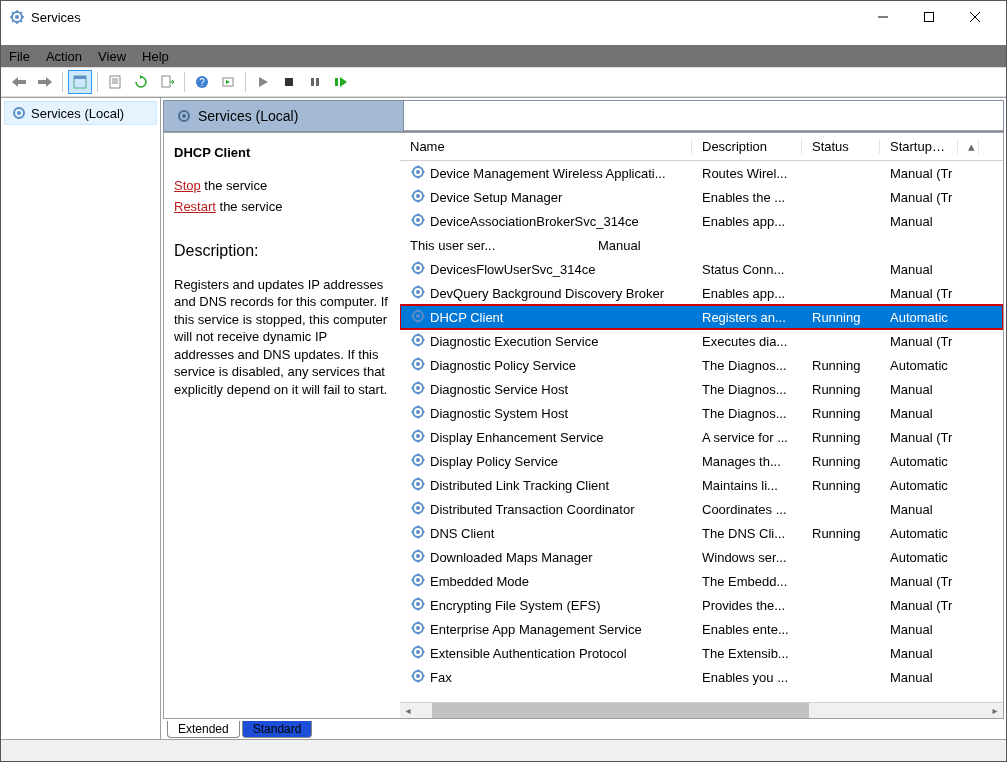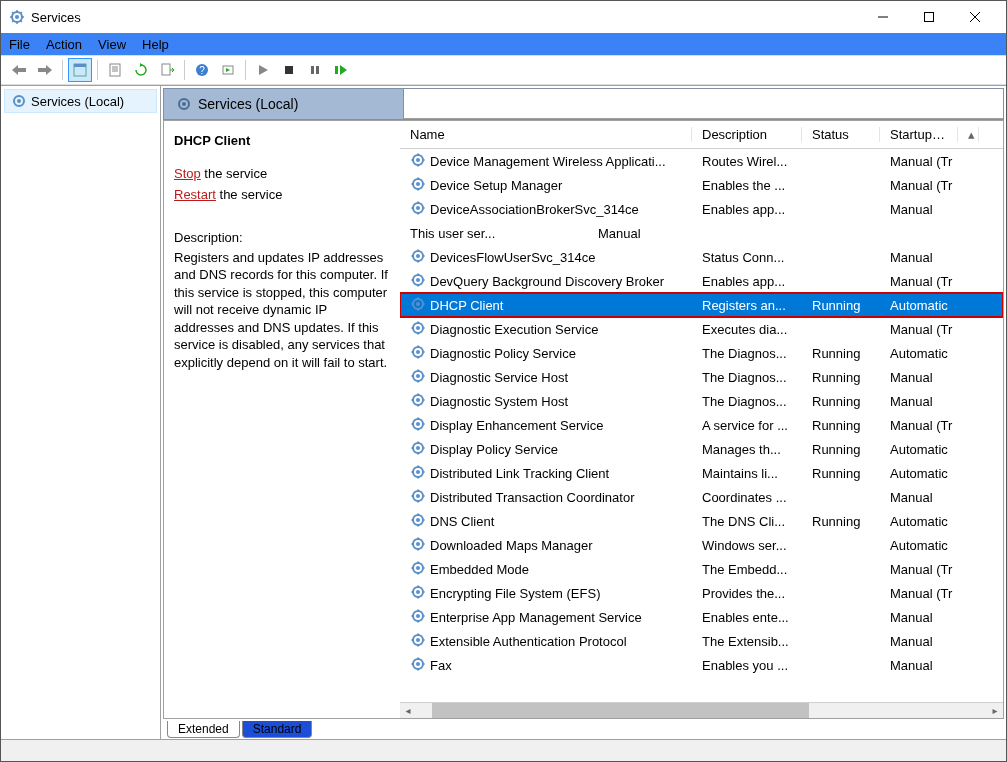--- a/index.html
+++ b/index.html
@@ -5,21 +5,21 @@
 * { box-sizing: border-box; margin: 0; padding: 0; }
 body { font-family: "Segoe UI", Tahoma, sans-serif; font-size: 12px; background: #f0f0f0; width: 1007px; height: 762px; overflow: hidden; }
 
 .window { width: 1007px; height: 762px; background: #fff; border: 1px solid #555; display: flex; flex-direction: column; }
 .titlebar { height: 32px; display: flex; align-items: center; padding: 0 8px; background: #fff; }
 .titlebar .title-icon { width: 16px; height: 16px; margin-right: 6px; }
 .titlebar .title-text { font-size: 13px; flex: 1; }
 .win-controls { display: flex; margin-left: auto; height: 100%; }
 .win-controls .wc { width: 46px; display: flex; align-items: center; justify-content: center; font-size: 14px; font-family: Arial; }
 
-.menubar { height: 22px; display: flex; align-items: center; padding: 0 8px; background: #3b82f6; gap: 16px; font-size: 13px; }
+.menubar { height: 22px; display: flex; align-items: center; padding: 0 8px; background: #737373; gap: 16px; font-size: 13px; margin-top: 12px; }
 .menubar span { cursor: default; }
 
 .toolbar { height: 30px; display: flex; align-items: center; padding: 0 6px; background: #fff; border-top: 1px solid #ddd; border-bottom: 1px solid #ddd; gap: 2px; }
 .toolbar .tb { width: 24px; height: 24px; display: flex; align-items: center; justify-content: center; }
 .toolbar .tb.pressed { border: 1px solid #3399ff; background: #cce8ff; }
 .toolbar .sep { width: 1px; height: 20px; background: #ccc; margin: 0 3px; }
 
 .main-area { flex: 1; display: flex; border-top: 1px solid #a0a0a0; min-height: 0; }
 .left-panel { width: 160px; border-right: 1px solid #a0a0a0; background: #fff; padding: 3px; }
 .tree-node { display: flex; align-items: center; gap: 4px; padding: 3px 6px; background: #e5f3ff; border: 1px solid #cce8ff; font-size: 13px; }
@@ -29,21 +29,21 @@
 .content-header { height: 32px; background: #a4b9d4; border: 1px solid #8090a8; display: flex; align-items: stretch; margin: 2px 2px 0 2px; }
 .content-header .lbl { display:flex; align-items:center; gap:6px; padding: 0 12px; color: #000; font-size: 14px; border-right: 1px solid #8090a8; background:#a4b9d4; width: 240px;}
 .content-header .lbl svg { opacity: .85; }
 .content-header .rest { flex:1; background: #fff; border-bottom:1px solid #a0a0a0;}
 
 .content-body { flex: 1; display: flex; border: 1px solid #a0a0a0; margin: 0 2px; min-height: 0;}
 .detail-pane { width: 236px; padding: 12px 10px; overflow: auto; }
 .detail-pane h3 { font-size: 13px; font-weight: bold; margin-bottom: 16px; }
 .detail-pane .links a { color: #b91c1c; text-decoration: underline; cursor: pointer; }
 .detail-pane .links { font-size: 13px; margin-bottom: 24px; line-height: 1.6; }
-.detail-pane .desc-label { font-size: 13px; margin-bottom: 4px; }
+.detail-pane .desc-label { font-size: 16px; margin-bottom: 16px; }
 .detail-pane .desc-text { font-size: 13px; line-height: 1.35; }
 
 .list-pane { flex: 1; display: flex; flex-direction: column; min-width: 0; min-height: 0;}
 .cols { display: flex; border-bottom: 1px solid #d0d0d0; height: 28px; align-items: center; font-size: 13px; background: #fff; }
 .cols .col { padding: 0 10px; border-right: 1px solid #e5e5e5; overflow:hidden; white-space:nowrap; text-overflow:ellipsis;}
 .col-name { width: 292px; }
 .col-desc { width: 110px; }
 .col-status { width: 78px; }
 .col-start { width: 78px; }
 .col-caret { width: 18px; text-align:center; border-right:none; color:#666;}

